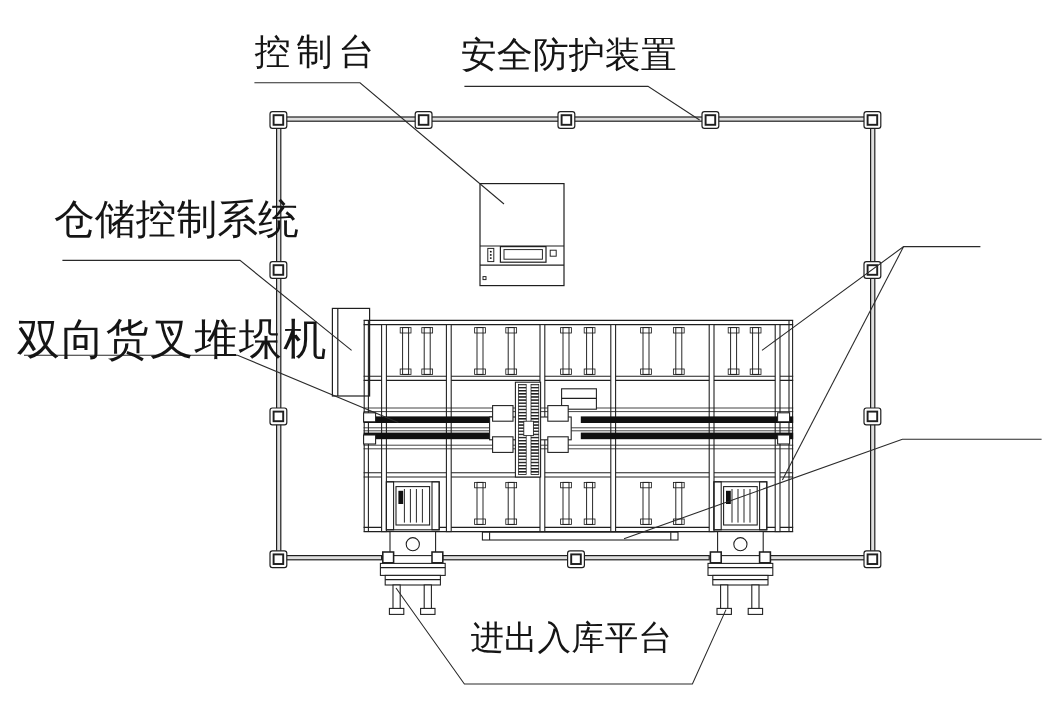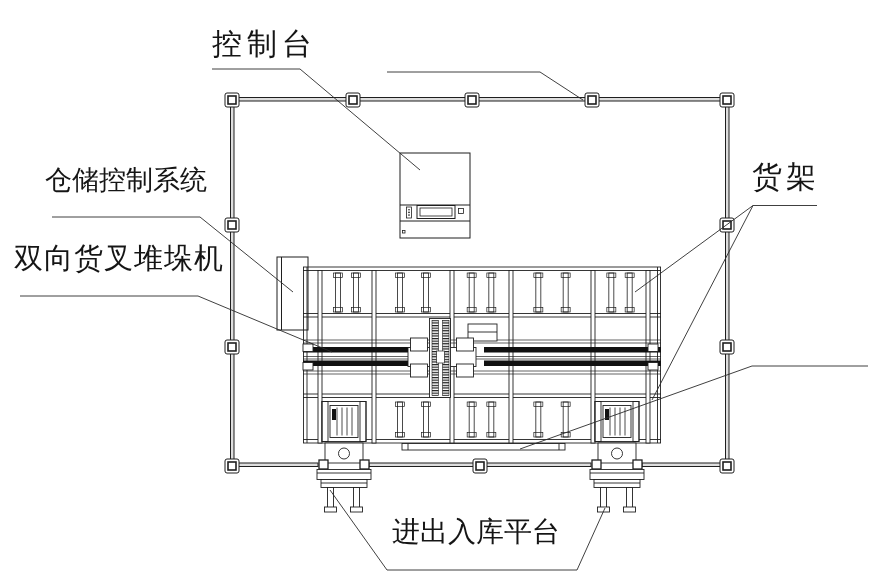--- a/index.html
+++ b/index.html
@@ -264,18 +264,18 @@
     <path d="M52,217 H200 L293,292"></path>
     <path d="M20,296 H198 L332,352"></path>
     <path d="M817,205.5 H753 L635,292"></path>
     <path d="M753,205.5 L652,400"></path>
     <path d="M868,366 H752 L520,449"></path>
     <path d="M330,490 L387,570 H577 L605,508"></path>
   </g>
 </svg>
 
 <div class="lbl" style="left:212px;top:28px;font-size:30px;letter-spacing:5px">控制台</div>
-<div class="lbl" style="left:45px;top:166px;font-size:27px;letter-spacing:0px">仓储控制系统</div>
-<div class="lbl" style="left:14px;top:243px;font-size:29px;letter-spacing:1px">双向货叉堆垛机</div>
-<div class="lbl" style="left:752px;top:161px;font-size:30px;letter-spacing:4px">货架</div>
+<div class="lbl" style="left:384px;top:31px;font-size:30px;letter-spacing:0px">安全防护装置</div>
+<div class="lbl" style="left:45px;top:166px;font-size:34px;letter-spacing:0px">仓储控制系统</div>
+<div class="lbl" style="left:14px;top:265px;font-size:36px;letter-spacing:1px">双向货叉堆垛机</div>
 <div class="lbl" style="left:392px;top:517px;font-size:28px;letter-spacing:0px">进出入库平台</div>
 
 </div>
 
 </body></html>

